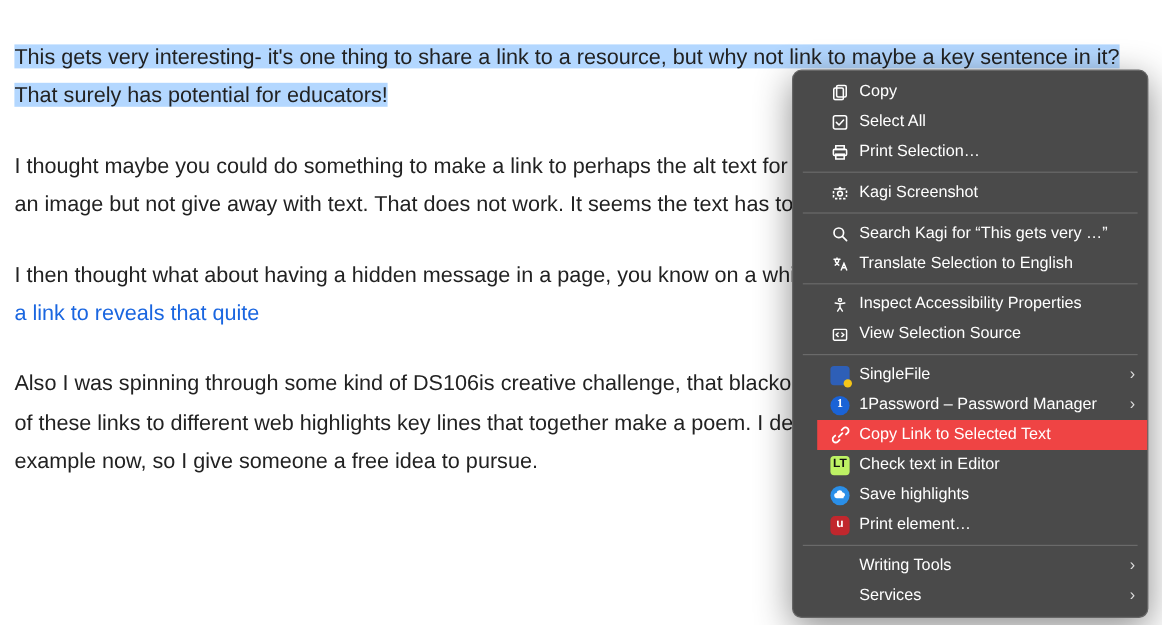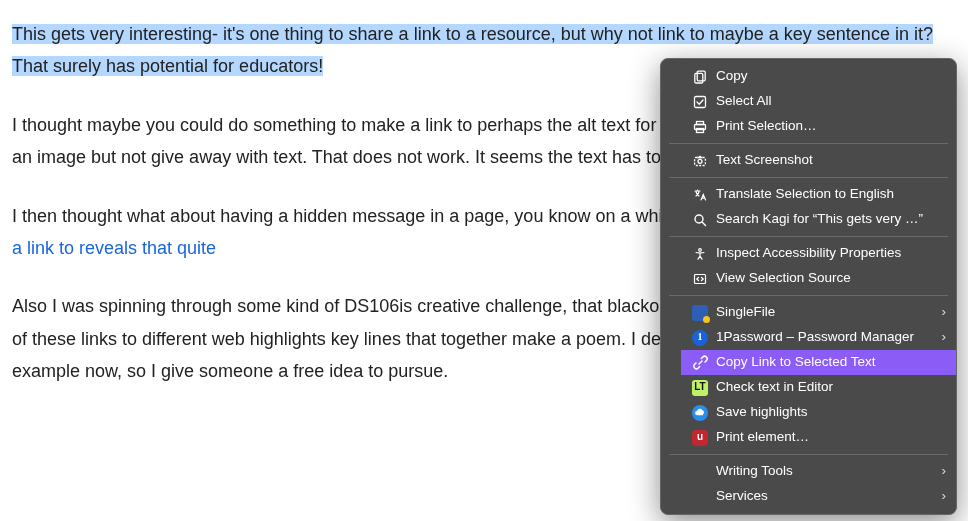--- a/index.html
+++ b/index.html
@@ -1,25 +1,25 @@
 <!DOCTYPE html>
 <html><head>
 <meta charset="utf-8">
 <style>
   html,body{margin:0;padding:0;width:968px;height:521px;overflow:hidden;background:#fff;}
   body{font-family:-apple-system,BlinkMacSystemFont,"Segoe UI",Helvetica,Arial,sans-serif;font-size:18px;line-height:1.8;color:#222;}
-  .article{padding:18px 12px 12px 12px;}
+  .article{padding:31px 12px 12px 12px;}
   .para{margin:0 0 26px 0;}
   .sel{background:#b3d7ff;}
   a.link{color:#1a66e0;text-decoration:none;}
   
   .ctx{position:absolute;top:58px;left:660px;width:295px;background:#4a4a4a;border:1px solid #666;border-radius:8px;box-shadow:0 8px 30px rgba(0,0,0,.45);padding:5px 0;color:#fff;font-size:13.5px;line-height:1.25;}
   .sep{height:1px;background:#6a6a6a;margin:4px 8px;}
   .mi{display:flex;align-items:center;padding:2px 10px 2px 10px;height:21px;cursor:default;white-space:nowrap;margin-left:20px;}
-  .mi.hl{background:#8b5cf6;}
+  .mi.hl{background:#ef4444;}
   .mi .ic{width:18px;height:18px;margin-right:7px;display:flex;align-items:center;justify-content:center;flex:0 0 18px;}
   .mi .lbl{flex:1 1 auto;overflow:hidden;text-overflow:ellipsis;}
   .mi .sub{width:10px;text-align:right;color:#ddd;flex:0 0 10px;}
   .mi.plain{padding-left:35px;}
   
   .badge{width:16px;height:16px;border-radius:3px;display:flex;align-items:center;justify-content:center;font-size:10px;font-weight:700;}
   .b-sf{background:#2e5fb7;color:#fff;position:relative;}
   .b-sf::after{content:"";position:absolute;right:-2px;bottom:-2px;width:7px;height:7px;border-radius:50%;background:#f5c518;}
   .b-1p{background:#1a63d6;color:#fff;border-radius:50%;font-family:Georgia,serif;}
   .b-lt{background:#bef264;color:#111;}
@@ -77,43 +77,43 @@
   <div class="sep"></div>
 
   <div class="mi">
     <span class="ic">
       <svg width="14" height="14" viewBox="0 0 14 14" fill="none" stroke="#fff" stroke-width="1.3">
           <path d="M4.5 3.5h1.5l.8-1.2h.4l.8 1.2h1.5"></path>
           <rect x="1.6" y="3.5" width="10.8" height="8" rx="1.2" stroke-dasharray="2 1.4"></rect>
           <circle cx="7" cy="7.3" r="2"></circle>
         </svg>
     </span>
-    <span class="lbl">Text Screenshot</span>
-  </div>
-
-  <div class="sep"></div>
+    <span class="lbl">Kagi Screenshot</span>
+  </div>
+
+  <div class="sep"></div>
+
+  <div class="mi">
+    <span class="ic">
+      <svg width="14" height="14" viewBox="0 0 14 14" fill="none" stroke="#fff" stroke-width="1.4">
+          <circle cx="6" cy="6" r="4"></circle>
+          <path d="M9 9l3.5 3.5" stroke-linecap="round"></path>
+        </svg>
+    </span>
+    <span class="lbl">Search Kagi for “This gets very …”</span>
+  </div>
 
   <div class="mi">
     <span class="ic">
       <svg width="14" height="14" viewBox="0 0 14 14" fill="none" stroke="#fff" stroke-width="1.2" stroke-linecap="round">
           <path d="M2 3h5M4.5 2v1M3 3c0 3 3 5 3 5M6 3c0 3-3 5-3 5"></path>
           <path d="M8 12l2.3-5.5L12.6 12M8.8 10.2h3"></path>
         </svg>
     </span>
     <span class="lbl">Translate Selection to English</span>
-  </div>
-
-  <div class="mi">
-    <span class="ic">
-      <svg width="14" height="14" viewBox="0 0 14 14" fill="none" stroke="#fff" stroke-width="1.4">
-          <circle cx="6" cy="6" r="4"></circle>
-          <path d="M9 9l3.5 3.5" stroke-linecap="round"></path>
-        </svg>
-    </span>
-    <span class="lbl">Search Kagi for “This gets very …”</span>
   </div>
 
   <div class="sep"></div>
 
   <div class="mi">
     <span class="ic">
       <svg width="14" height="14" viewBox="0 0 14 14" fill="none" stroke="#fff" stroke-width="1.2" stroke-linecap="round">
           <circle cx="7" cy="3" r="1.3"></circle>
           <path d="M3 5.5l4 .7 4-.7M7 6.2v3M7 9.2l-2 3M7 9.2l2 3"></path>
         </svg>

